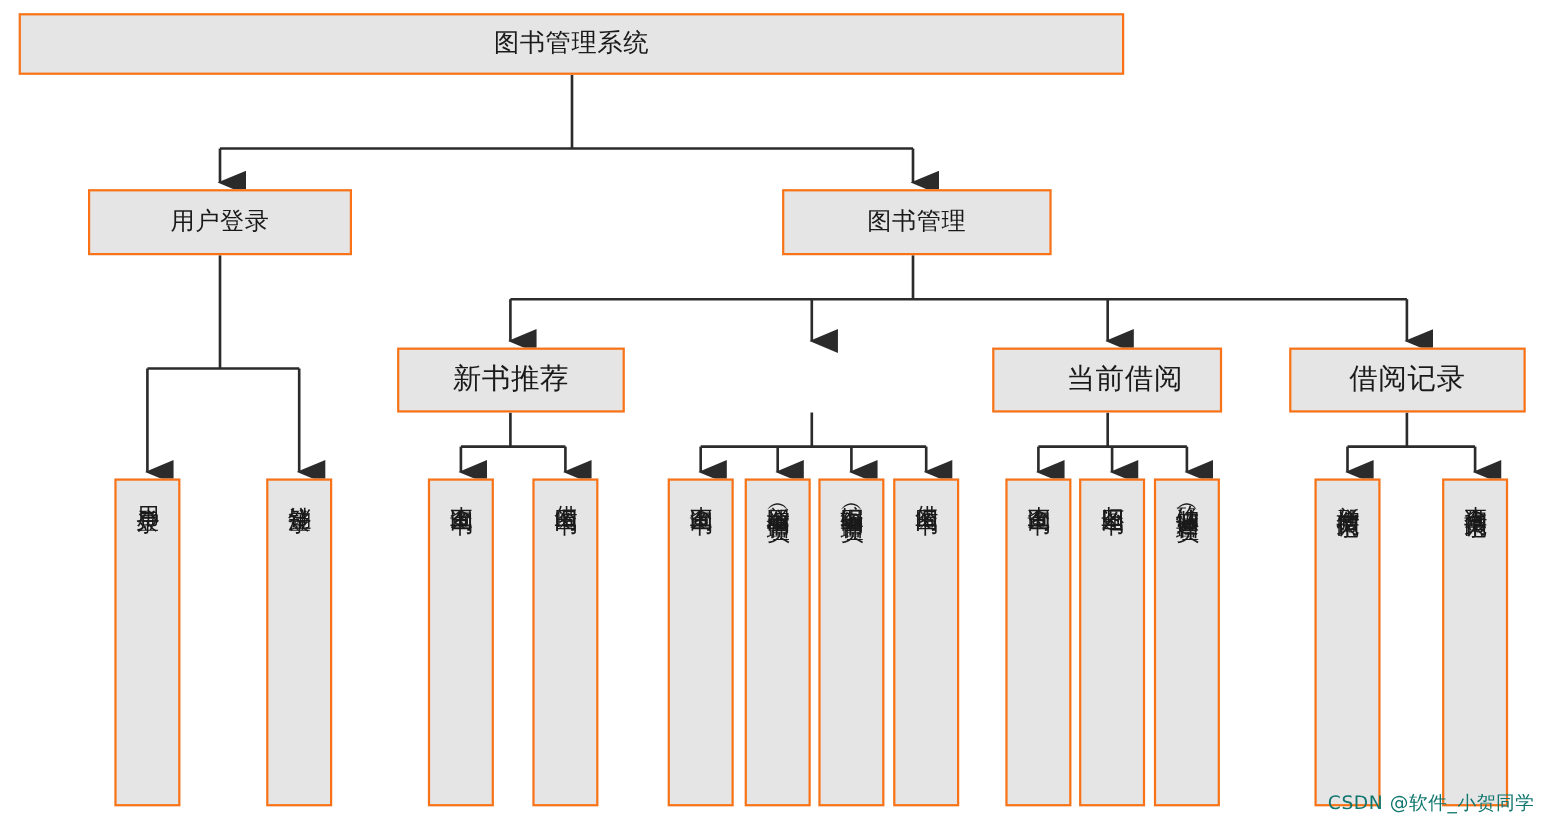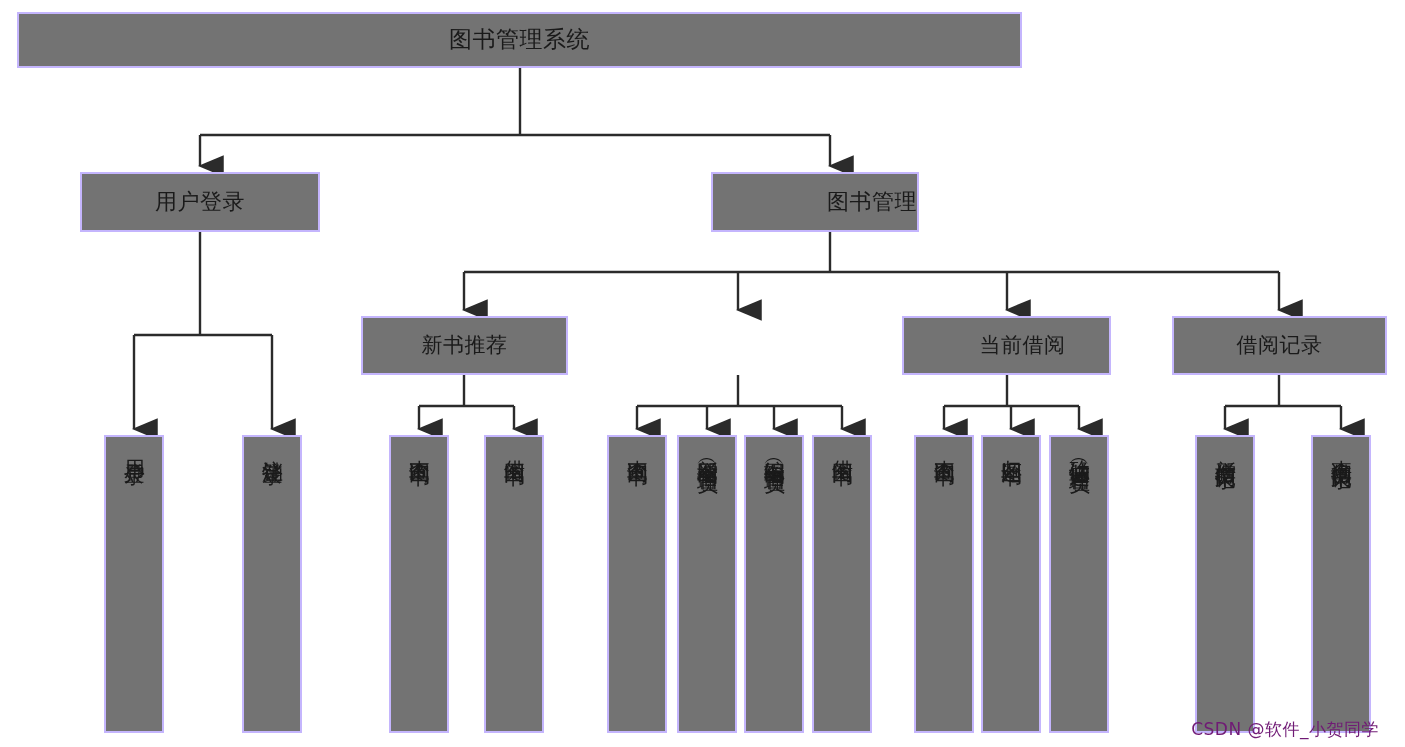--- a/index.html
+++ b/index.html
@@ -22,63 +22,63 @@
     position: absolute;
     left: 0;
     top: 0;
     width: 1405px;
     height: 747px;
     pointer-events: none;
   }
   .node {
     position: absolute;
     box-sizing: border-box;
-    background: #737373;
-    border: 2px solid #c4b5fd;
+    background: #e5e5e5;
+    border: 2px solid #f97316;
     display: flex;
     align-items: center;
     justify-content: center;
     color: #1a1a1a;
     z-index: 2;
   }
   .node-label {
     display: block;
     text-align: center;
     line-height: 1.18;
     white-space: nowrap;
   }
   
   .node.horiz .node-label {
     font-size: 22px;
     letter-spacing: 0.5px;
   }
   .node.level1 .node-label { font-size: 23px; }
   .node.level2 .node-label { font-size: 22px; }
-  .node.level3 .node-label { font-size: 21px; }
+  .node.level3 .node-label { font-size: 26px; }
   
   .node.vert {
     align-items: flex-start;
     justify-content: center;
     padding-top: 6px;
   }
   .node.vert .node-label {
     writing-mode: vertical-rl;
     text-orientation: upright;
     font-size: 21px;
     line-height: 1.1;
     letter-spacing: 2px;
     white-space: nowrap;
     text-align: start;
   }
   .watermark {
     position: absolute;
-    right: 26px;
+    right: 10px;
     bottom: 6px;
     font-size: 17px;
-    color: #701a75;
+    color: #0f766e;
     letter-spacing: 0.5px;
     z-index: 5;
     white-space: nowrap;
     font-family: "DejaVu Sans", "Liberation Sans", sans-serif;
   }
 </style>
 </head>
 <body>
 
 <div id="canvas">
@@ -137,21 +137,21 @@
   </svg>
 
   <div class="node horiz level1" style="left:17px; top:12px; width:1005px; height:56px;">
     <span class="node-label">图书管理系统</span>
   </div>
 
   <div class="node horiz level2" style="left:80px; top:172px; width:240px; height:60px;">
     <span class="node-label">用户登录</span>
   </div>
 
-  <div class="node horiz level2" style="left:711px; top:172px; width:208px; height:60px;justify-content:flex-end;">
+  <div class="node horiz level2" style="left:711px; top:172px; width:245px; height:60px;">
     <span class="node-label">图书管理</span>
   </div>
 
   <div class="node horiz level3" style="left:361px; top:316px; width:207px; height:59px;">
     <span class="node-label">新书推荐</span>
   </div>
 
 
   <div class="node horiz level3" style="left:902px; top:316px; width:209px; height:59px;padding-left:32px;">
     <span class="node-label">当前借阅</span>

